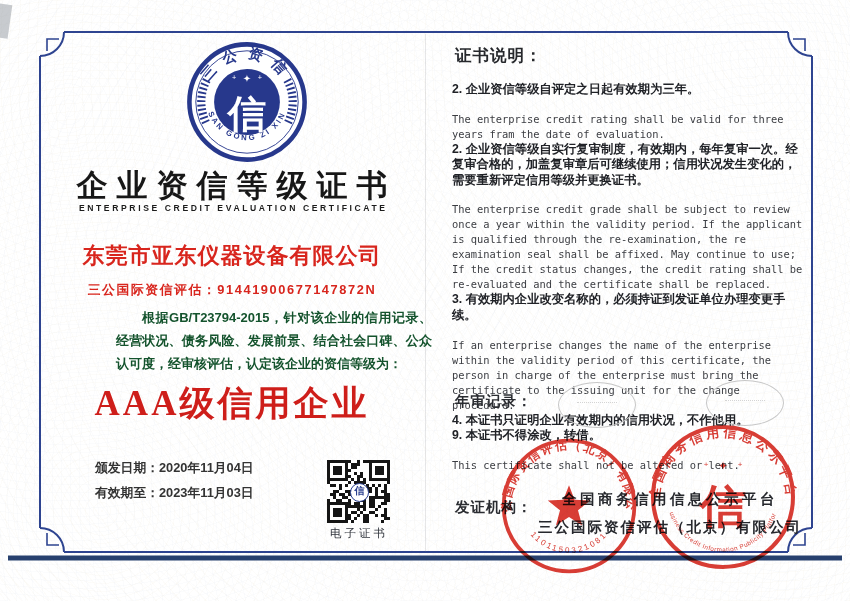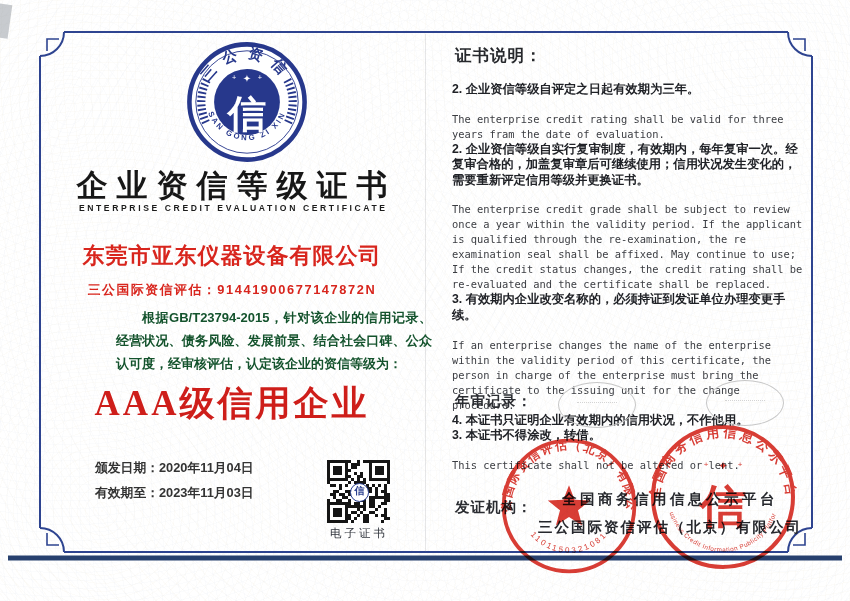--- a/index.html
+++ b/index.html
@@ -374,21 +374,21 @@
         <div class="clause-en">The enterprise credit grade shall be subject to review once a year within the validity period. If the applicant is qualified through the re-examination, the re examination seal shall be affixed. May continue to use; If the credit status changes, the credit rating shall be re-evaluated and the certificate shall be replaced.</div>
       </div>
       <div>
         <div class="clause-cn">3. 有效期内企业改变名称的，必须持证到发证单位办理变更手续。</div>
         <div class="clause-en">If an enterprise changes the name of the enterprise within the validity period of this certificate, the person in charge of the enterprise must bring the certificate to the issuing unit for the change procedure.</div>
       </div>
       <div>
         <div class="clause-cn">4. 本证书只证明企业有效期内的信用状况，不作他用。</div>
       </div>
       <div>
-        <div class="clause-cn">3. 本证书不得涂改，转借。</div>
+        <div class="clause-cn">9. 本证书不得涂改，转借。</div>
         <div class="clause-en">This certificate shall not be altered or lent.</div>
       </div>
     </div>
 
     <div class="annual-label">年审记录：</div>
     <div class="oval oval-1">
         <i></i>
       </div>
     <div class="oval oval-2">
         <i></i>

